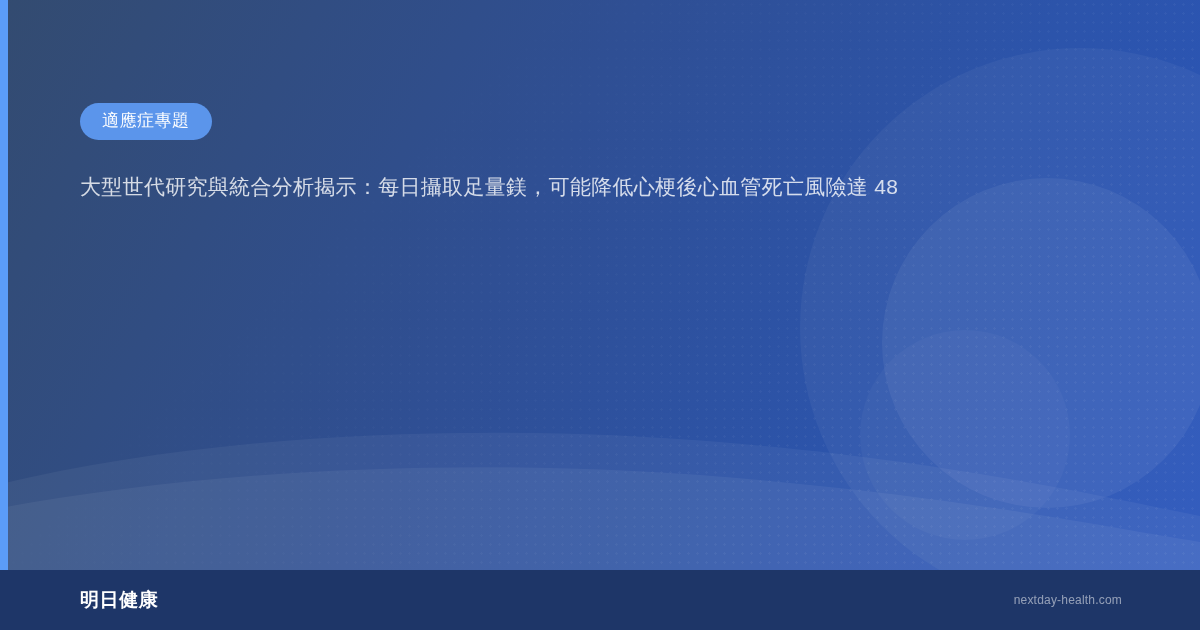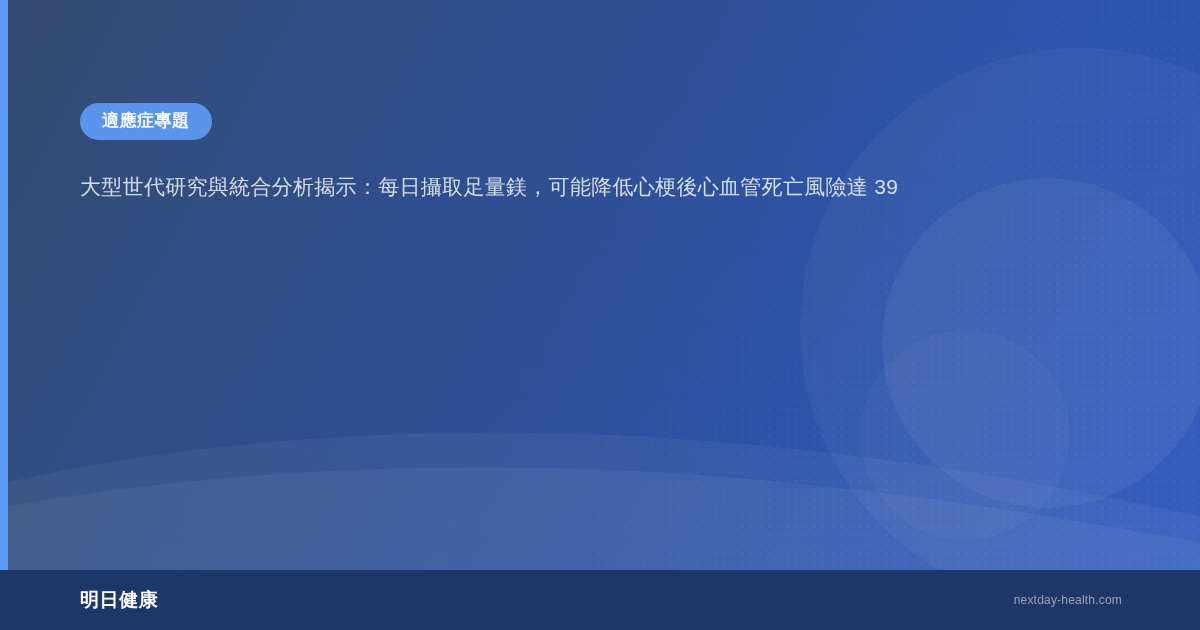--- a/index.html
+++ b/index.html
@@ -92,21 +92,21 @@
   }
 
   .badge {
     display: inline-block;
     margin-top: 103px;
     padding: 8px 22px 9px;
     border-radius: 999px;
     background: #5b95eb;
     color: #ffffff;
     font-size: 17px;
-    font-weight: bold;
+    font-weight: normal;
     letter-spacing: .5px;
     line-height: 1.2;
   }
 
   .title {
     margin: 32px 0 0 0;
     width: 840px;
     color: #ffffff;
     font-size: 54px;
     font-weight: bold;
@@ -171,21 +171,21 @@
   </svg>
 
   <div class="dot-texture fade-tl"></div>
 
   <div class="accent-stripe"></div>
 
   <div class="content">
     <div class="badge">適應症專題</div>
 
 
-    <p class="subtitle">大型世代研究與統合分析揭示：每日攝取足量鎂，可能降低心梗後心血管死亡風險達 39</p>
+    <p class="subtitle">大型世代研究與統合分析揭示：每日攝取足量鎂，可能降低心梗後心血管死亡風險達 48</p>
   </div>
 
   <div class="footer-bar">
     <span class="site-name">明日健康</span>
     <span class="site-url">nextday-health.com</span>
   </div>
 
 </div>
 
 </body></html>

